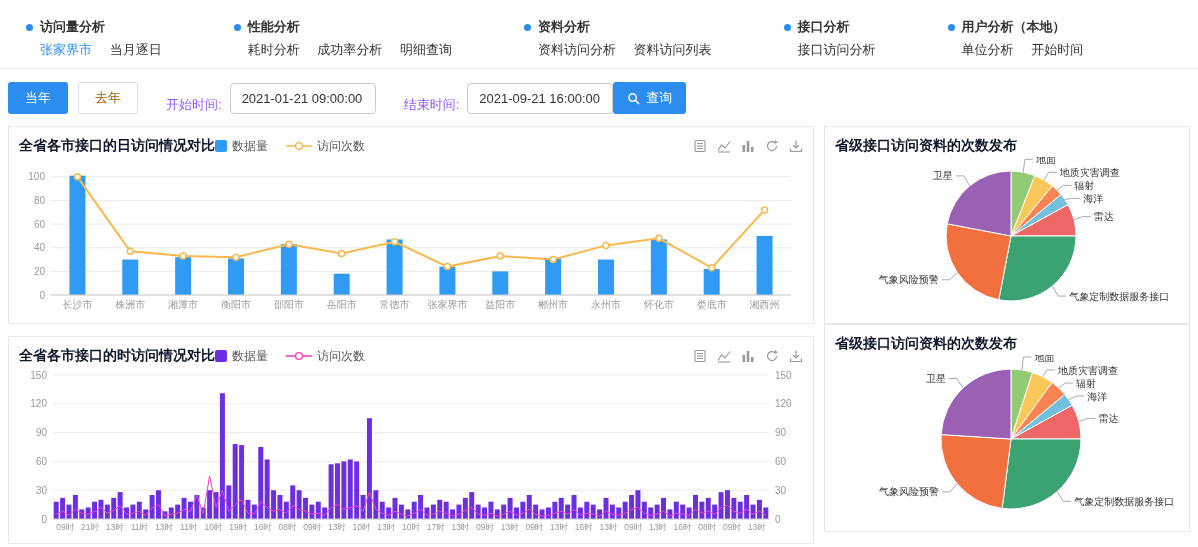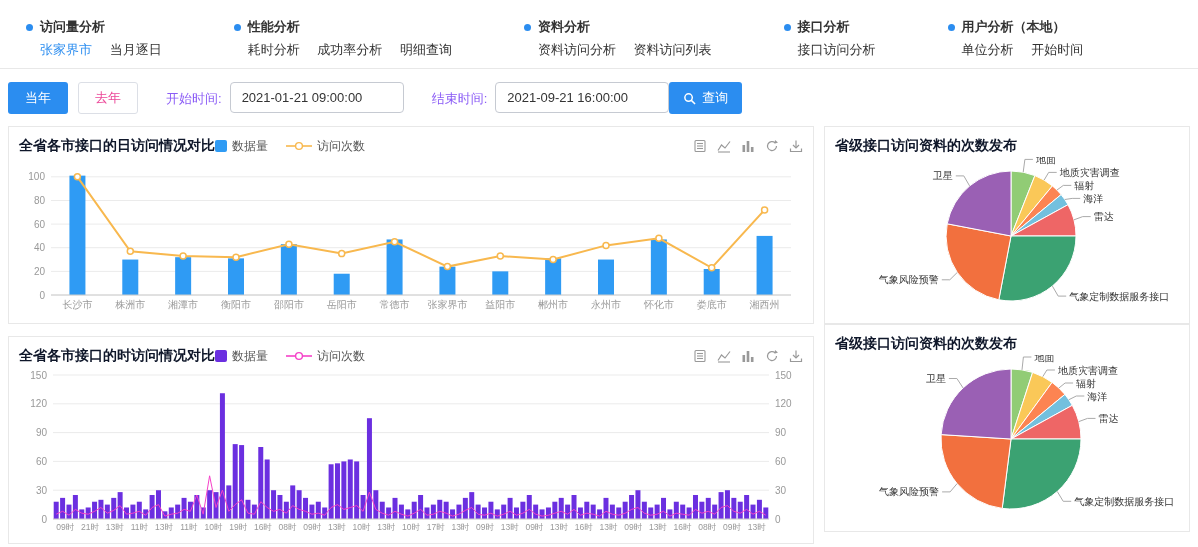--- a/index.html
+++ b/index.html
@@ -7,26 +7,26 @@
   body{font-family:"Liberation Sans","DejaVu Sans",sans-serif;background:#fff;color:#333;overflow:hidden;font-size:13px}
   
   .nav{display:flex;gap:58px;padding:18px 0 9px 26px;border-bottom:1px solid #e8e8e8}
   .nav-group{white-space:nowrap}
   .nav-title{display:flex;align-items:center;font-weight:bold;color:#333;font-size:13px}
   .dot{width:7px;height:7px;border-radius:50%;background:#2b8df0;margin-right:7px;flex:0 0 auto}
   .nav-items{margin-top:5px;padding-left:14px}
   .nav-link{margin-right:14px;color:#333;cursor:pointer}
   .nav-link.active{color:#2b8df0}
   
-  .toolbar{display:flex;align-items:flex-start;padding:13px 8px 12px 8px}
+  .toolbar{display:flex;align-items:flex-end;padding:13px 8px 12px 8px}
   .btn{font-size:13px;padding:6px 16px;border-radius:3px;border:1px solid transparent;cursor:pointer;font-family:inherit}
   .btn-primary{background:#2b8df0;color:#fff}
-  .btn-plain{background:#fff;border-color:#dcdfe6;color:#ec4899;margin-left:10px}
+  .btn-plain{background:#fff;border-color:#dcdfe6;color:#a16207;margin-left:10px}
   .field-label{margin:8px 8px 0 28px;color:#8b5cf6}
-  .time-input{width:174px;height:31px;border:1px solid #c6cad2;border-radius:4px;padding:0 11px;font-size:13px;color:#333;font-family:inherit}
+  .time-input{width:146px;height:31px;border:1px solid #c6cad2;border-radius:4px;padding:0 11px;font-size:13px;color:#333;font-family:inherit}
   .btn-query{display:inline-flex;align-items:center;gap:6px;padding:6px 13px}
   
   .main{display:flex;gap:10px;padding:0 8px}
   .col-left{flex:1;display:flex;flex-direction:column;gap:12px;min-width:0}
   .col-right{width:366px;flex:0 0 auto;display:flex;flex-direction:column;}
   .panel{border:1px solid #e8e8e8;background:#fff;padding:8px 10px}
   .panel-top{height:198px}
   .panel-bot{height:208px}
   .panel-head{display:flex;align-items:center;height:22px}
   .panel-title{font-size:14px;font-weight:bold;color:#0f172a;white-space:nowrap}

